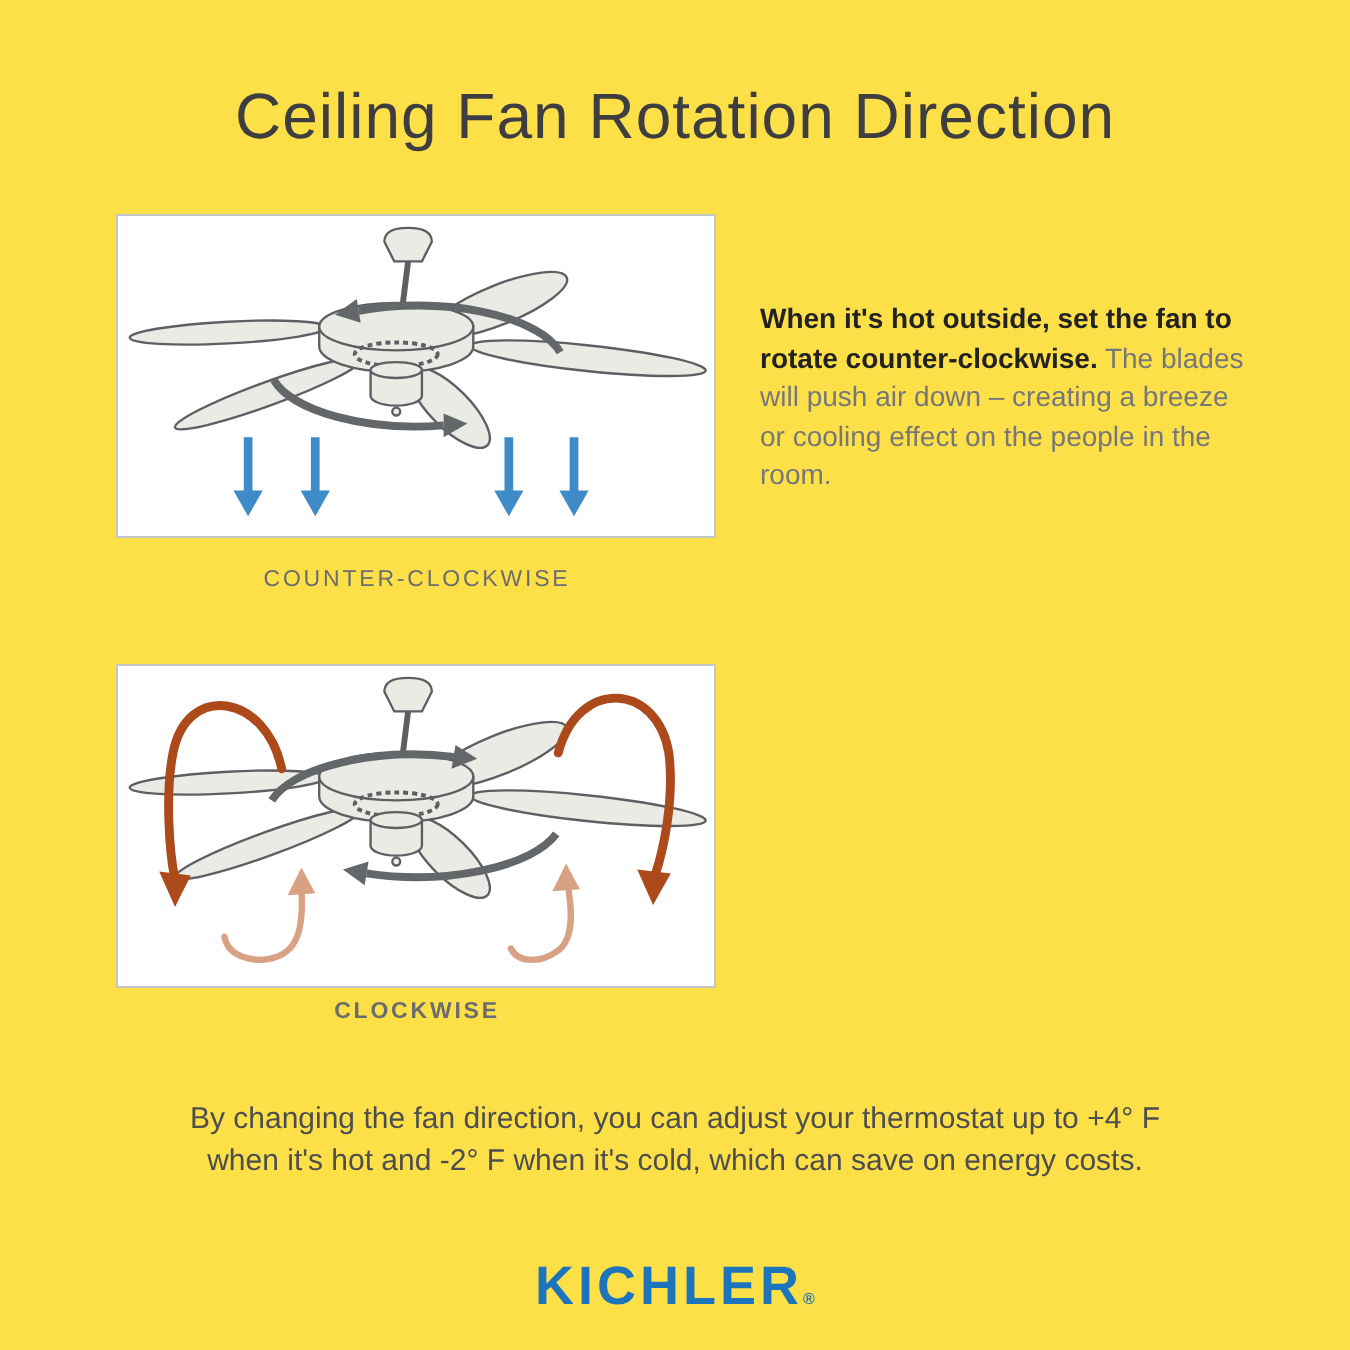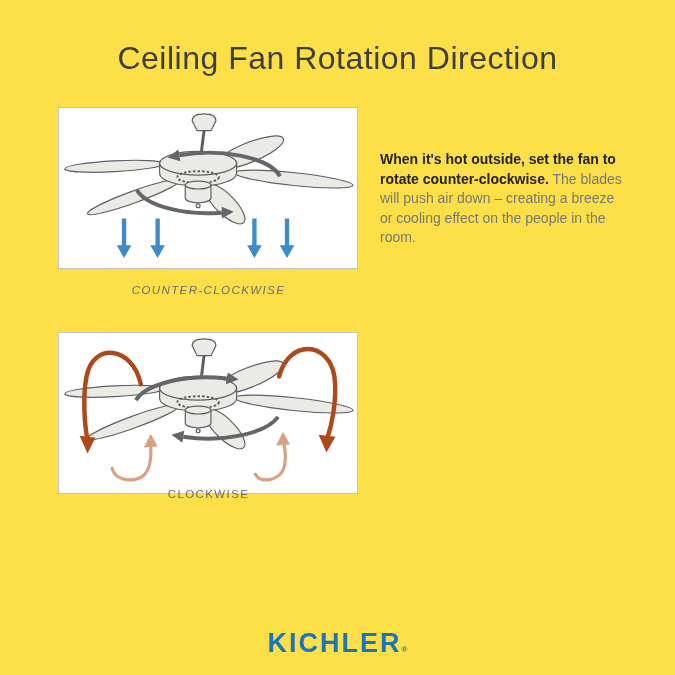--- a/index.html
+++ b/index.html
@@ -15,22 +15,22 @@
     position:absolute;left:58px;width:298px;height:160px;
     border:1.5px solid #c4c5c7;background:#ffffff;
   }
   .panel svg{display:block;width:298px;height:160px;}
   #panel-ccw{top:107px;}
   #panel-cw{top:332px;}
   .panel-label{
     position:absolute;left:58px;width:301px;text-align:center;
     font-size:11.5px;color:#6b6c6e;letter-spacing:1.4px;font-weight:400;
   }
-  #label-ccw{top:284px;font-style:italic;}
-  #label-cw{top:488px;}
+  #label-ccw{top:284px;}
+  #label-cw{top:500px;font-weight:bold;}
   .desc{
     position:absolute;left:378px;width:250px;
     font-size:14px;line-height:19.5px;color:#76777a;margin:2px;
   }
   #desc-ccw{top:148px;}
   #desc-cw{top:373px;}
   .desc .lead{font-weight:700;color:#222223;}
   .footer{
     position:absolute;top:549px;left:0;width:675px;text-align:center;
     font-size:15px;line-height:21px;color:#4d4e50;
@@ -113,16 +113,20 @@
       <g stroke="#d9a183" stroke-width="3.2" fill="none" stroke-linecap="round">
         <path d="M53,137 C55,148 70,151 80,147 C91,143 93,130 92,114"></path>
         <polygon points="92,102 85,116 99,115" fill="#d9a183" stroke="none"></polygon>
         <path d="M198,143 C202,151 214,150 222,144 C230,138 229,124 227,112"></path>
         <polygon points="226,100 219,114 233,113" fill="#d9a183" stroke="none"></polygon>
       </g>
     </svg>
   </div>
   <div class="panel-label" id="label-cw">CLOCKWISE</div>
 
+  <div class="footer">
+    <div>By changing the fan direction, you can adjust your thermostat up to +4° F</div>
+    <div>when it's hot and -2° F when it's cold, which can save on energy costs.</div>
+  </div>
 
   <div class="brand"><span class="brand-name">KICHLER</span><span class="brand-mark">®</span></div>
 
 </div>
 
 </body></html>

